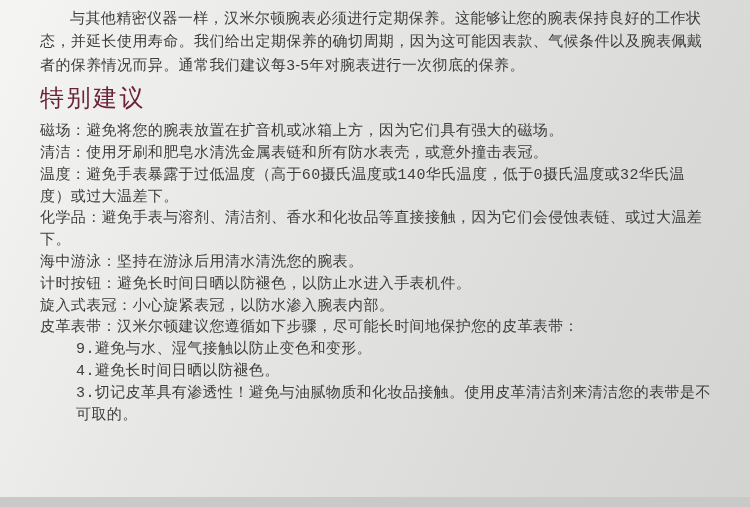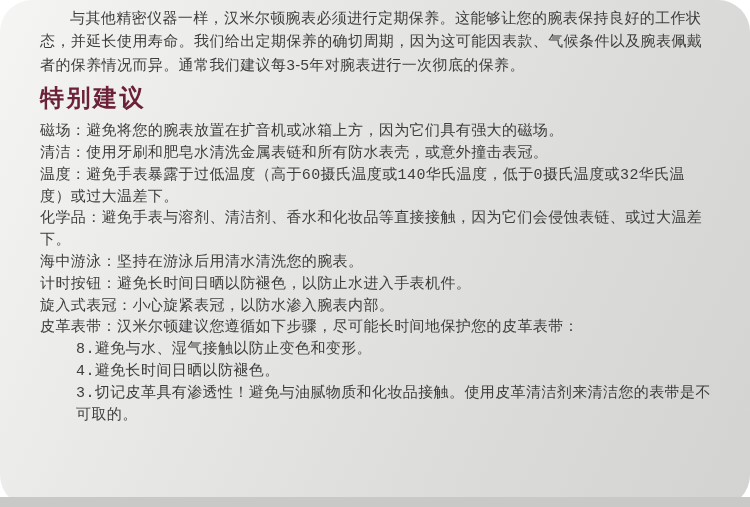--- a/index.html
+++ b/index.html
@@ -5,38 +5,37 @@
   html, body { margin: 0; padding: 0; }
   body {
     width: 750px; height: 507px;
     font-family: "Liberation Sans", "DejaVu Sans", sans-serif;
     overflow: hidden;
   }
   .page {
     position: relative;
     width: 750px; height: 507px;
     background: linear-gradient(115deg, #f5f5f4 0%, #e9e9e8 30%, #dbdbda 70%, #d3d3d2 100%);
-    border-radius: 32px;
   }
   .content {
     position: absolute;
     top: 6px; left: 40px; right: 36px;
     color: #3e3e3e;
     font-size: 15px;
   }
   .intro-p {
     margin: 0;
     line-height: 23.4px;
     text-indent: 2em;
     letter-spacing: 0.4px;
   }
   h1.section-title {
     margin: 8px 0 9px 0;
     font-size: 24px;
-    font-weight: bold;
+    font-weight: normal;
     color: #6b2136;
     letter-spacing: 2.5px;
     line-height: 28px;
   }
   .advice-item, .leather-step {
     margin: 0;
     line-height: 21.8px;
     letter-spacing: 0.4px;
     font-family: Liberation Mono, monospace;
   }
@@ -61,21 +60,21 @@
     <p class="advice-item">磁场：避免将您的腕表放置在扩音机或冰箱上方，因为它们具有强大的磁场。</p>
     <p class="advice-item">清洁：使用牙刷和肥皂水清洗金属表链和所有防水表壳，或意外撞击表冠。</p>
     <p class="advice-item">温度：避免手表暴露于过低温度（高于60摄氏温度或140华氏温度，低于0摄氏温度或32华氏温度）或过大温差下。</p>
     <p class="advice-item">化学品：避免手表与溶剂、清洁剂、香水和化妆品等直接接触，因为它们会侵蚀表链、或过大温差下。</p>
     <p class="advice-item">海中游泳：坚持在游泳后用清水清洗您的腕表。</p>
     <p class="advice-item">计时按钮：避免长时间日晒以防褪色，以防止水进入手表机件。</p>
     <p class="advice-item">旋入式表冠：小心旋紧表冠，以防水渗入腕表内部。</p>
     <p class="advice-item">皮革表带：汉米尔顿建议您遵循如下步骤，尽可能长时间地保护您的皮革表带：</p>
 
     <div class="steps">
-      <p class="leather-step">8.避免与水、湿气接触以防止变色和变形。</p>
+      <p class="leather-step">9.避免与水、湿气接触以防止变色和变形。</p>
       <p class="leather-step">4.避免长时间日晒以防褪色。</p>
       <p class="leather-step">3.切记皮革具有渗透性！避免与油腻物质和化妆品接触。使用皮革清洁剂来清洁您的表带是不可取的。</p>
 
     </div>
 
   </div>
   <div class="bottom-bar"></div>
 </div>
 
 </body></html>

